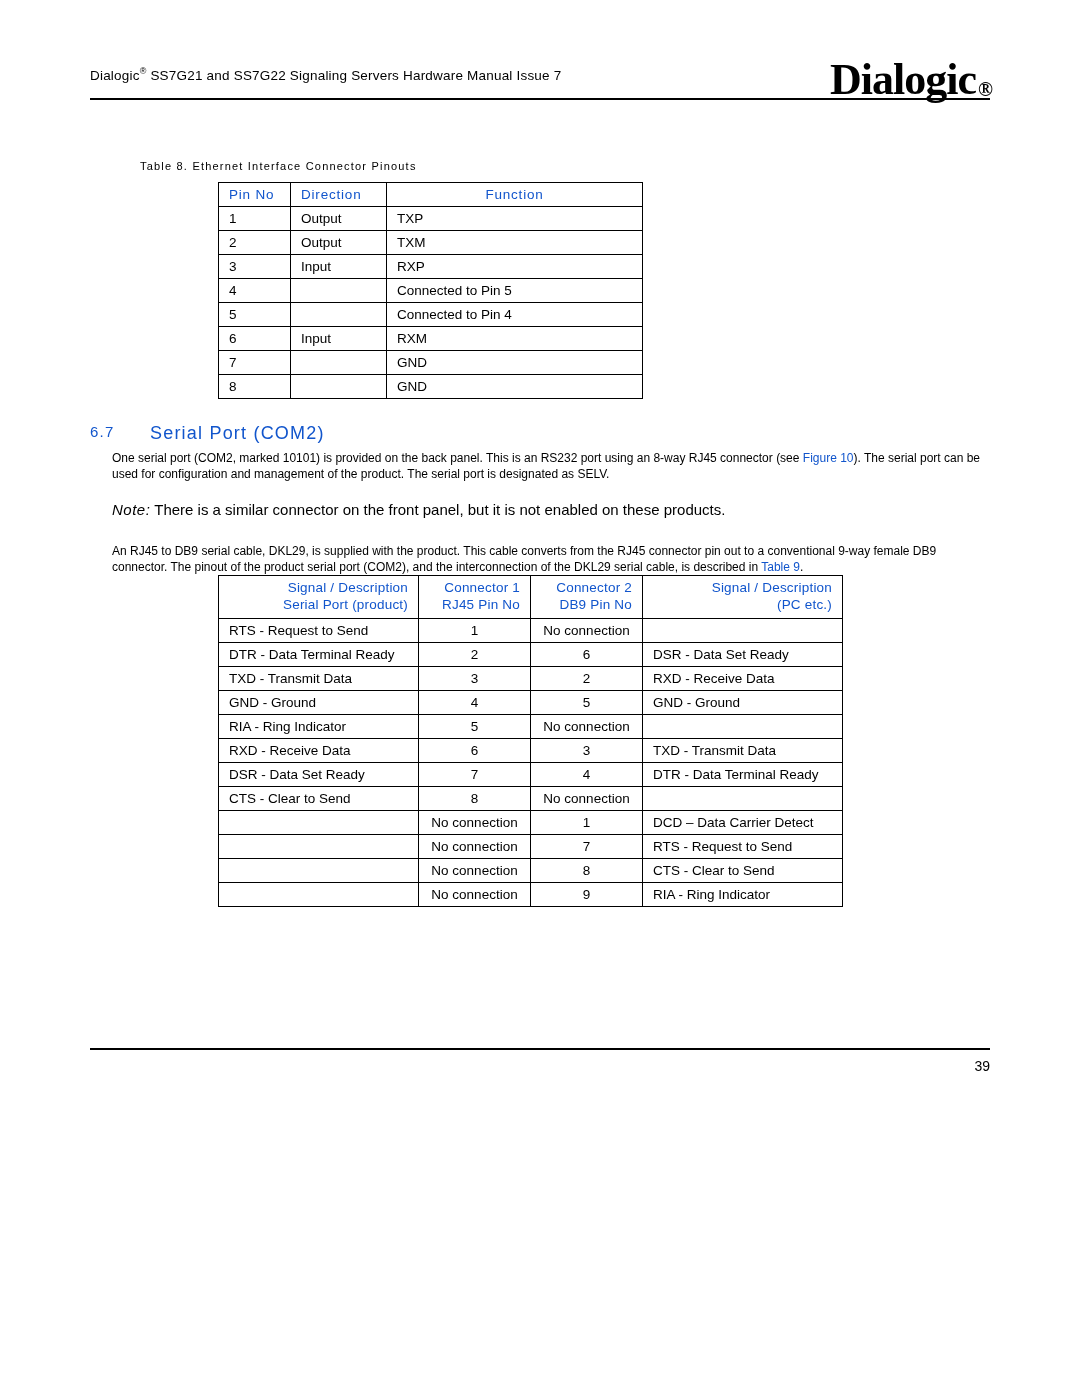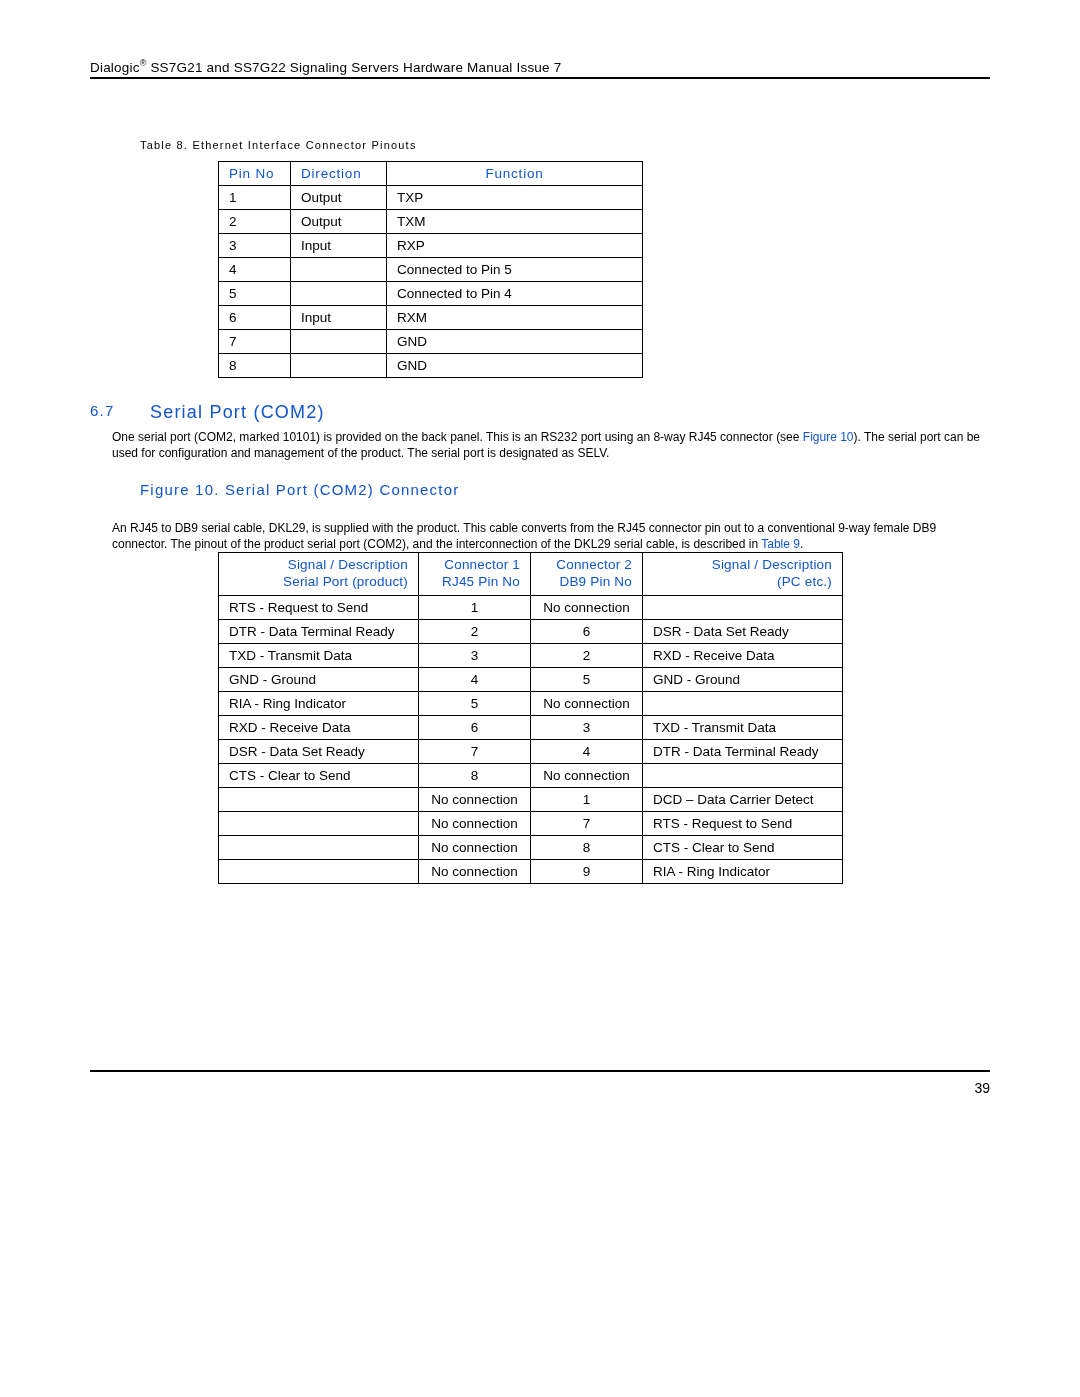--- a/index.html
+++ b/index.html
@@ -8,21 +8,20 @@
     background: #fff;
     font-family: Arial, Helvetica, sans-serif;
     color: #000;
   }
   .page {
     width: 1080px;
     height: 1120px;
     position: relative;
     box-sizing: border-box;
     padding: 52px 90px 0 90px;
-    margin-top: 6px;
   }
   .header-row {
     display: flex;
     justify-content: space-between;
     align-items: center;
     border-bottom: 2px solid #000;
     padding-bottom: 2px;
   }
   .header-left {
     font-size: 13.5px;
@@ -155,36 +154,39 @@
   }
   table.pinout9 td.c2, table.pinout9 td.c3 { text-align: center; }
   table.pinout9 col.d1 { width: 200px; }
   table.pinout9 col.d2 { width: 112px; }
   table.pinout9 col.d3 { width: 112px; }
   table.pinout9 col.d4 { width: 200px; }
 
   .pagenum {
     position: absolute;
     right: 90px;
-    bottom: 30px;
+    bottom: 46px;
     font-size: 14px;
     border-top: 2px solid #000;
     padding-top: 8px;
     width: 900px;
     text-align: right;
   }
 </style>
 </head>
 <body>
 
 <div class="page">
 
   <div class="header-row">
     <div class="header-left">
       <span>Dialogic</span><sup>®</sup><span> SS7G21 and SS7G22 Signaling Servers Hardware Manual  Issue 7</span>
+    </div>
+    <div class="logo">
+      <span>Dialogic</span><sub>®</sub>
     </div>
   </div>
 
   <div class="section-spacer-top"></div>
 
   <div class="table8-caption">Table 8.  Ethernet Interface Connector Pinouts</div>
 
   <table class="pinout8">
     <colgroup>
         <col class="c1">
@@ -244,22 +246,24 @@
 
   <div class="sec-row">
     <div class="sec-num">6.7</div>
     <div class="sec-title">Serial Port (COM2)</div>
   </div>
 
   <div class="body-para">
     <span>One serial port (COM2, marked 10101) is provided on the back panel. This is an RS232 port using an 8-way RJ45 connector (see </span><a class="inline-link">Figure 10</a><span>). The serial port can be used for configuration and management of the product. The serial port is designated as SELV.</span>
   </div>
 
-
-  <div class="fig-caption">Figure 10. Serial Port (COM2) Connector</div>
+  <div class="note-para">
+    <span class="note-label">Note:</span><span> There is a similar connector on the front panel, but it is not enabled on these products.</span>
+  </div>
+
 
 
   <div class="body-para" style="margin-top:22px">
     <span>An RJ45 to DB9 serial cable, DKL29, is supplied with the product. This cable converts from the RJ45 connector pin out to a conventional 9-way female DB9 connector. The pinout of the product serial port (COM2), and the interconnection of the DKL29 serial cable, is described in </span><a class="inline-link">Table 9</a><span>.</span>
   </div>
 
 
   <table class="pinout9">
     <colgroup>
         <col class="d1">

